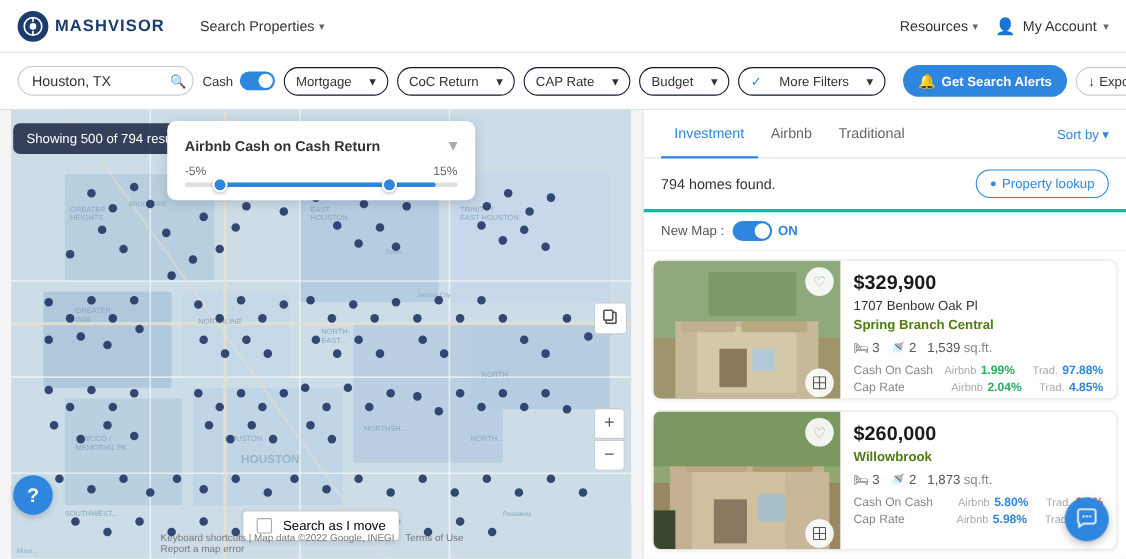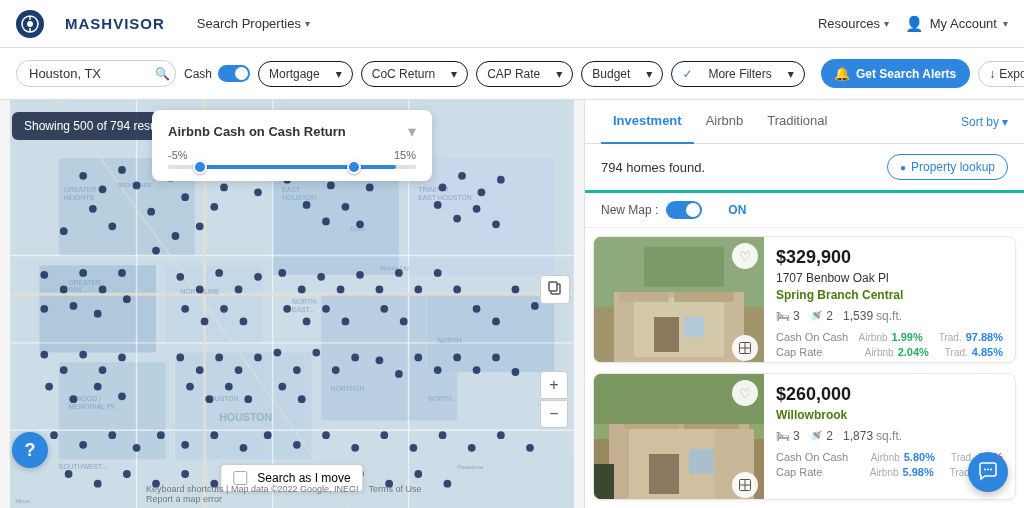--- a/index.html
+++ b/index.html
@@ -4,21 +4,21 @@
   <style>
     * { box-sizing: border-box; margin: 0; padding: 0; }
     body { font-family: -apple-system, BlinkMacSystemFont, 'Segoe UI', sans-serif; font-size: 13px; background: #f5f5f5; overflow: hidden; }
 
     
     .header {
       display: flex; align-items: center; background: #fff;
       border-bottom: 1px solid #e0e0e0; padding: 0 16px; height: 48px;
       position: relative; z-index: 100;
     }
-    .logo-area { display: flex; align-items: center; gap: 21px; margin-right: 24px; }
+    .logo-area { display: flex; align-items: center; gap: 6px; margin-right: 24px; }
     .logo-icon { width: 28px; height: 28px; background: #1a3c6e; border-radius: 50%; display: flex; align-items: center; justify-content: center; }
     .logo-text { font-weight: 800; font-size: 15px; color: #1a3c6e; letter-spacing: 1px; }
     .nav-link { display: flex; align-items: center; gap: 4px; color: #333; font-size: 13px; font-weight: 500; cursor: pointer; padding: 4px 8px; border-radius: 4px; }
     .header-spacer { flex: 1; }
     .header-right { display: flex; align-items: center; gap: 16px; }
     .resources-btn { display: flex; align-items: center; gap: 4px; color: #333; font-size: 13px; cursor: pointer; }
     .account-btn { display: flex; align-items: center; gap: 6px; color: #333; font-size: 13px; cursor: pointer; font-weight: 500; }
     .chevron { font-size: 10px; color: #666; }
 
     
@@ -62,31 +62,31 @@
     .zoom-btn:last-child { border-radius: 0 0 4px 4px; }
     .map-copy-btn { position: absolute; top: 50%; right: 14px; transform: translateY(-100%); background: #fff; border: 1px solid #ccc; border-radius: 4px; padding: 5px 7px; cursor: pointer; z-index: 10; }
     .help-btn { position: absolute; bottom: 40px; left: 12px; width: 36px; height: 36px; background: #2e86de; border-radius: 50%; display: flex; align-items: center; justify-content: center; color: #fff; font-size: 18px; font-weight: 700; cursor: pointer; z-index: 10; box-shadow: 0 2px 6px rgba(0,0,0,0.2); }
     .search-move-btn { position: absolute; bottom: 16px; left: 50%; transform: translateX(-50%); background: #fff; border: 1px solid #ccc; border-radius: 4px; padding: 6px 12px; font-size: 12px; display: flex; align-items: center; gap: 6px; cursor: pointer; z-index: 10; box-shadow: 0 1px 4px rgba(0,0,0,0.1); }
     .map-google { position: absolute; bottom: 4px; left: 50%; transform: translateX(-50%); font-size: 10px; color: #666; z-index: 10; }
 
     
     .right-panel { width: 440px; background: #fff; display: flex; flex-direction: column; border-left: 1px solid #e0e0e0; overflow: hidden; }
     .tabs-row { display: flex; align-items: center; border-bottom: 1px solid #e0e0e0; padding: 0 16px; height: 44px; }
     .tab { padding: 0 12px; height: 44px; display: flex; align-items: center; cursor: pointer; font-size: 13px; color: #666; border-bottom: 2px solid transparent; }
-    .tab.active { color: #2e86de; border-bottom-color: #2e86de; font-weight: 700; }
+    .tab.active { color: #2e86de; border-bottom-color: #2e86de; font-weight: 400; }
     .sort-right { margin-left: auto; color: #2e86de; font-size: 12px; cursor: pointer; display: flex; align-items: center; gap: 3px; justify-content: center; }
     .results-info { display: flex; align-items: center; justify-content: space-between; padding: 10px 16px; border-bottom: 3px solid #14b8a6; }
     .results-count { font-size: 13px; color: #333; font-weight: 500; }
     .property-lookup-btn { display: flex; align-items: center; gap: 5px; background: #fff; border: 1px solid #2e86de; border-radius: 16px; padding: 5px 12px; font-size: 12px; color: #2e86de; cursor: pointer; }
     .new-map-row { padding: 8px 16px; display: flex; align-items: center; gap: 8px; border-bottom: 1px solid #f0f0f0; }
     .new-map-label { font-size: 12px; color: #555; font-weight: 500; }
     .on-toggle { display: flex; align-items: center; gap: 5px; }
     .on-toggle .tgl { width: 36px; height: 18px; background: #2e86de; border-radius: 10px; position: relative; cursor: pointer; }
     .on-toggle .tgl-knob { width: 14px; height: 14px; background: #fff; border-radius: 50%; position: absolute; top: 2px; right: 2px; }
-    .on-label { font-size: 12px; color: #2e86de; font-weight: 600; margin-left: 21px; }
+    .on-label { font-size: 12px; color: #2e86de; font-weight: 600; }
 
     
     .listings { flex: 1; overflow-y: auto; padding: 8px; display: flex; flex-direction: column; gap: 10px; }
     .listing-card { display: flex; border: 1px solid #e8e8e8; border-radius: 8px; overflow: hidden; background: #fff; box-shadow: 0 1px 3px rgba(0,0,0,0.06); }
     .listing-img { width: 170px; min-width: 170px; height: 130px; background: #c8b89a; position: relative; overflow: hidden; }
     .heart-btn { position: absolute; top: 6px; right: 6px; width: 26px; height: 26px; background: rgba(255,255,255,0.9); border-radius: 50%; display: flex; align-items: center; justify-content: center; cursor: pointer; font-size: 13px; color: #aaa; }
     .compare-btn { position: absolute; bottom: 6px; right: 6px; width: 26px; height: 26px; background: rgba(255,255,255,0.9); border-radius: 50%; display: flex; align-items: center; justify-content: center; cursor: pointer; font-size: 11px; color: #555; }
     .listing-info { flex: 1; padding: 10px 12px; display: flex; flex-direction: column; gap: 3px; }
     .listing-price { font-size: 18px; font-weight: 700; color: #1a1a1a; }
     .listing-address { font-size: 12px; color: #333; }

